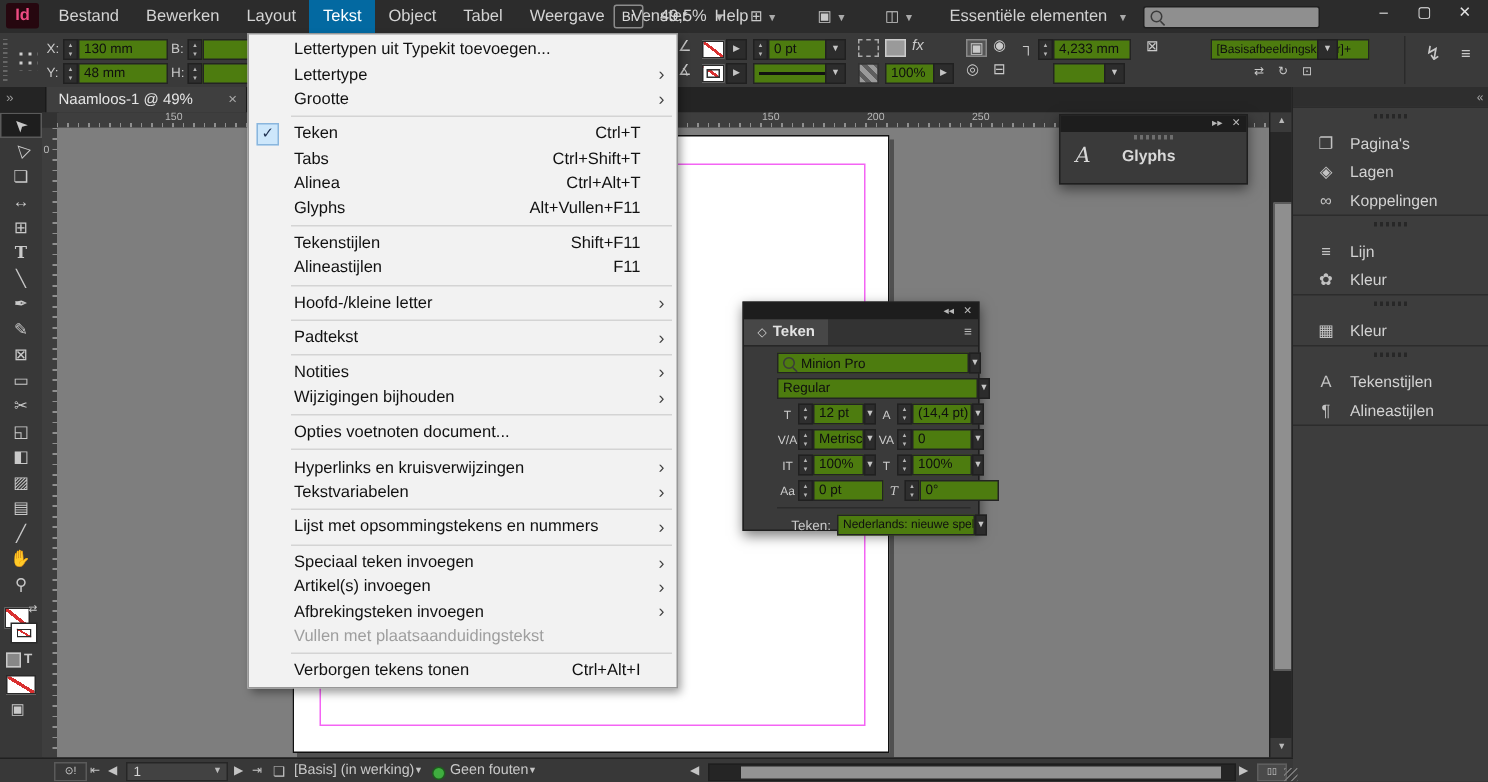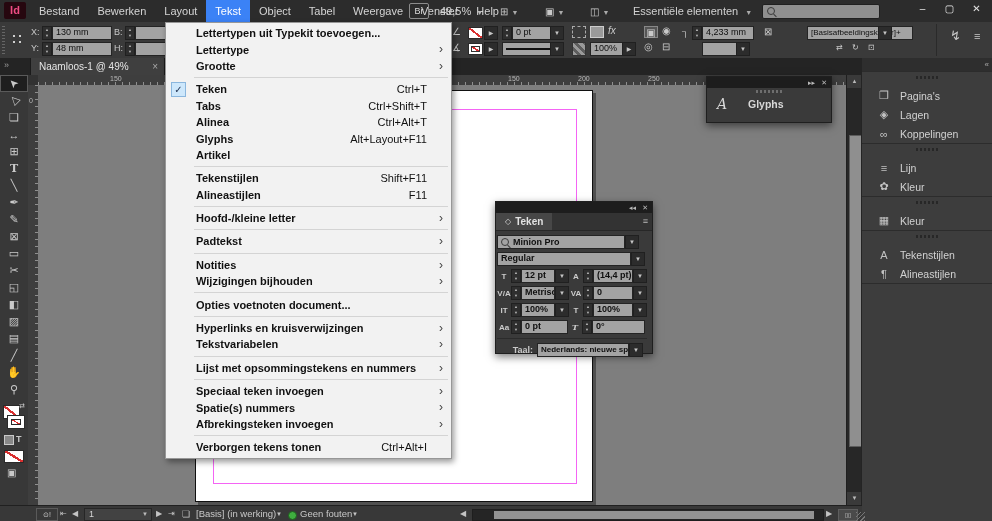--- a/index.html
+++ b/index.html
@@ -5,21 +5,21 @@
   html,body{margin:0;padding:0;background:#222;}
   #app{position:relative;width:992px;height:521px;background:#3c3c3c;overflow:hidden;
        font-family:"Liberation Sans",sans-serif;-webkit-font-smoothing:antialiased;cursor:default;}
   .abs{position:absolute;}
   
   .menubar{left:0;top:0;width:992px;height:22px;background:#2c2c2c;border-bottom:1px solid #1b1b1b;}
   .logo{left:4px;top:2px;width:22px;height:17px;background:#26070f;color:#ee4c83;font-weight:bold;
         font-size:11px;text-align:center;line-height:17px;border-radius:2px;}
   .mb-items{left:30px;top:0;height:22px;display:flex;}
   .mb-item{padding:0 9px;line-height:22px;font-size:11px;color:#d4d4d4;white-space:nowrap;}
-  .mb-item.is-active{background:#3b82f6;color:#ffffff;}
+  .mb-item.is-active{background:#0369a1;color:#ffffff;}
   .br-btn{left:409px;top:3px;width:18px;height:14px;border:1px solid #8c8c8c;border-radius:2px;
           color:#dcdcdc;font-size:9px;text-align:center;line-height:14px;}
   .zoom-ctl{left:440px;top:0;line-height:22px;font-size:11px;color:#d4d4d4;}
   .zoom-ctl .dda{font-size:7px;color:#bbb;margin-left:5px;}
   .tb-btn{top:5px;height:13px;color:#c9c9c9;font-size:10px;line-height:13px;}
   .tb-btn .dda{font-size:7px;color:#aaa;margin-left:3px;}
   .workspace{left:633px;top:0;line-height:22px;font-size:11px;color:#d2d2d2;}
   .workspace .dda{font-size:7px;color:#aaa;margin-left:7px;}
   .search{left:762px;top:4px;width:116px;height:13px;background:#8f8f8f;border:1px solid #202020;border-radius:2px;}
   .mag{position:absolute;left:4px;top:2px;width:6px;height:6px;border:1px solid #3b3b3b;border-radius:50%;}
@@ -28,21 +28,21 @@
   .winbtn{width:27px;height:18px;text-align:center;line-height:17px;color:#e3e3e3;font-size:10px;}
   
   .cpanel{left:0;top:22px;width:992px;height:36px;background:#3a3a3a;border-bottom:1px solid #202020;}
   .gripv{left:2px;top:4px;width:3px;height:28px;background:repeating-linear-gradient(#666 0 1px,transparent 1px 3px);}
   .refgrid{left:10px;top:10px;width:15px;height:15px;
      background-image:radial-gradient(#cfcfcf 1.2px,transparent 1.3px);background-size:6px 6px;background-position:1px 1px;}
   .cplabel{font-size:9px;color:#c8c8c8;line-height:12px;}
   .stepper{width:8px;height:12px;background:#2e2e2e;border:1px solid #202020;color:#b5b5b5;}
   .stepper::before{content:"▲";display:block;font-size:4px;line-height:6px;text-align:center;}
   .stepper::after{content:"▼";display:block;font-size:4px;line-height:5px;text-align:center;}
-  .fld{background:#a3a3a3;border:1px solid #242424;color:#0f0f0f;font-size:9px;line-height:11px;height:12px;
+  .fld{background:#4d7c0f;border:1px solid #242424;color:#0f0f0f;font-size:9px;line-height:11px;height:12px;
        padding:0 3px;white-space:nowrap;overflow:hidden;}
   .dd{width:12px;height:12px;background:#2c2c2c;border:1px solid #202020;color:#c5c5c5;}
   .dd::before{content:"▼";display:block;font-size:6px;line-height:12px;text-align:center;}
   .ddr::before{content:"▶";}
   .none-swatch{background-color:#fff;background-image:linear-gradient(to top right,transparent 44%,#d93030 44%,#d93030 56%,transparent 56%);
        border:1px solid #2a2a2a;}
   .cp-icon{color:#c9c9c9;font-size:10px;line-height:12px;text-align:center;}
   .cp-sep{width:1px;background:#2a2a2a;top:2px;height:32px;}
   
   .tabbar{left:0;top:58px;width:862px;height:17px;background:#242424;}
@@ -77,21 +77,21 @@
      background-size:3px 100%;background-position:100% 0;background-repeat:repeat-y;}
   .vl{position:absolute;left:1px;font-size:7px;color:#b8b8b8;}
   .canvas{left:38px;top:85px;width:808px;height:420px;background:#7e7e7e;overflow:hidden;}
   .page{position:absolute;left:157px;top:5px;width:396px;height:410px;background:#ffffff;border:1px solid #101010;
         box-shadow:3px 3px 0 rgba(25,25,25,0.45);}
   .margins{position:absolute;left:17px;top:18px;right:15px;bottom:17px;border:1px solid #f464f4;}
   
   .menu{left:165px;top:22px;width:285px;background:#f2f2f2;border:1px solid #979797;
         box-shadow:2px 3px 6px rgba(0,0,0,0.4);z-index:60;padding:2px 0;}
   .menu-item{position:relative;height:16.4px;display:flex;align-items:center;padding:0 24px 0 30px;font-size:11px;color:#111;}
-  .menu-item .lab{white-space:nowrap;font-weight:bold;}
+  .menu-item .lab{white-space:nowrap;}
   .menu-item .sc{margin-left:auto;white-space:nowrap;color:#111;}
   .menu-item .sub{display:none;position:absolute;right:8px;top:1px;font-size:12px;color:#444;}
   .menu-item.is-submenu .sub{display:block;}
   .menu-item.is-disabled .lab,.menu-item.is-disabled .sc{color:#9e9e9e;}
   .menu-item .chk{display:none;position:absolute;left:5px;top:1px;width:13px;height:13px;background:#cde7fb;
         border:1px solid #8ab6dd;color:#1d2f4f;font-size:10px;line-height:13px;text-align:center;}
   .menu-item.is-checked .chk{display:block;}
   .menu-item.is-separator{height:7px;padding:0;}
   .menu-item.is-separator::after{content:"";position:absolute;left:28px;right:3px;top:3px;height:1px;background:#d4d4d4;}
   
@@ -103,21 +103,21 @@
   .gp-row{display:flex;align-items:center;padding:3px 10px 0 10px;}
   .gp-A{width:22px;font-family:"DejaVu Serif",serif;font-style:italic;font-size:14px;color:#d8d8d8;}
   .gp-lab{margin-left:9px;font-size:10.5px;color:#d8d8d8;font-weight:bold;}
   
   .char-panel{left:495px;top:201px;width:156px;height:151px;}
   .cp-tabs{height:17px;background:#333333;position:relative;border-bottom:1px solid #272727;}
   .cp-tab{position:absolute;left:0;top:0;height:17px;background:#474747;display:flex;align-items:center;padding:0 9px;}
   .cp-tab .d{font-size:8px;color:#cfcfcf;margin-right:4px;}
   .cp-tab .t{font-size:10px;color:#e2e2e2;font-weight:bold;}
   .cp-menu{position:absolute;right:4px;top:3px;color:#bbbbbb;font-size:9px;}
-  .cp-body{padding:4px 5px 0 1px;font-weight:bold;}
+  .cp-body{padding:4px 5px 0 22px;}
   .crow{display:flex;align-items:center;margin-bottom:3px;}
   .crow .ci{width:14px;font-size:8px;color:#cccccc;text-align:center;flex:none;}
   .crow .ci.it{font-style:italic;font-family:"DejaVu Serif",serif;}
   .crow .stepper{flex:none;}
   .crow .fld{flex:none;}
   .csep{height:1px;background:#2b2b2b;margin:4px 0 4px 0;}
   .taal-lab{width:36px;text-align:right;font-size:9px;color:#c9c9c9;margin-right:4px;flex:none;}
   
   .dock{left:861px;top:58px;width:131px;height:463px;background:#3d3d3d;border-left:1px solid #242424;}
   .dock-top{height:13px;background:#2e2e2e;position:relative;}
@@ -447,27 +447,21 @@
       </div>
       <div class="menu-item">
 
         <span class="lab">Alinea</span>
         <span class="sc">Ctrl+Alt+T</span>
 
       </div>
       <div class="menu-item">
 
         <span class="lab">Glyphs</span>
-        <span class="sc">Alt+Layout+F11</span>
-
-      </div>
-      <div class="menu-item">
-
-        <span class="lab">Artikel</span>
-        <span class="sc"></span>
+        <span class="sc">Alt+Vullen+F11</span>
 
       </div>
       <div class="menu-item is-separator">
 
         <span class="lab"></span>
         <span class="sc"></span>
 
       </div>
       <div class="menu-item">
 
@@ -572,29 +566,35 @@
 
       </div>
       <div class="menu-item is-submenu">
 
         <span class="lab">Speciaal teken invoegen</span>
         <span class="sc"></span>
         <span class="sub">›</span>
       </div>
       <div class="menu-item is-submenu">
 
-        <span class="lab">Spatie(s) nummers</span>
+        <span class="lab">Artikel(s) invoegen</span>
         <span class="sc"></span>
         <span class="sub">›</span>
       </div>
       <div class="menu-item is-submenu">
 
         <span class="lab">Afbrekingsteken invoegen</span>
         <span class="sc"></span>
         <span class="sub">›</span>
+      </div>
+      <div class="menu-item is-disabled">
+
+        <span class="lab">Vullen met plaatsaanduidingstekst</span>
+        <span class="sc"></span>
+
       </div>
       <div class="menu-item is-separator">
 
         <span class="lab"></span>
         <span class="sc"></span>
 
       </div>
       <div class="menu-item">
 
         <span class="lab">Verborgen tekens tonen</span>
@@ -672,21 +672,21 @@
       <div class="crow">
         <span class="ci">Aa</span>
         <span class="stepper"></span>
         <div class="fld" style="width:39px;">0 pt</div>
         <span class="ci it">T</span>
         <span class="stepper"></span>
         <div class="fld" style="width:45px;">0°</div>
       </div>
       <div class="csep"></div>
       <div class="crow">
-        <span class="taal-lab">Taal:</span>
+        <span class="taal-lab">Teken:</span>
         <div class="fld" style="width:84px;font-size:8px;">Nederlands: nieuwe spelling ...</div>
         <div class="dd"></div>
       </div>
     </div>
   </div>
 
   <div class="abs statusbar">
     <div class="sb" style="left:36px;top:2px;width:20px;height:11px;border:1px solid #5a5a5a;text-align:center;line-height:11px;font-size:7px;">⊙!</div>
     <span class="sb sb-ic" style="left:60px;">⇤</span>
     <span class="sb sb-ic" style="left:72px;">◀</span>

